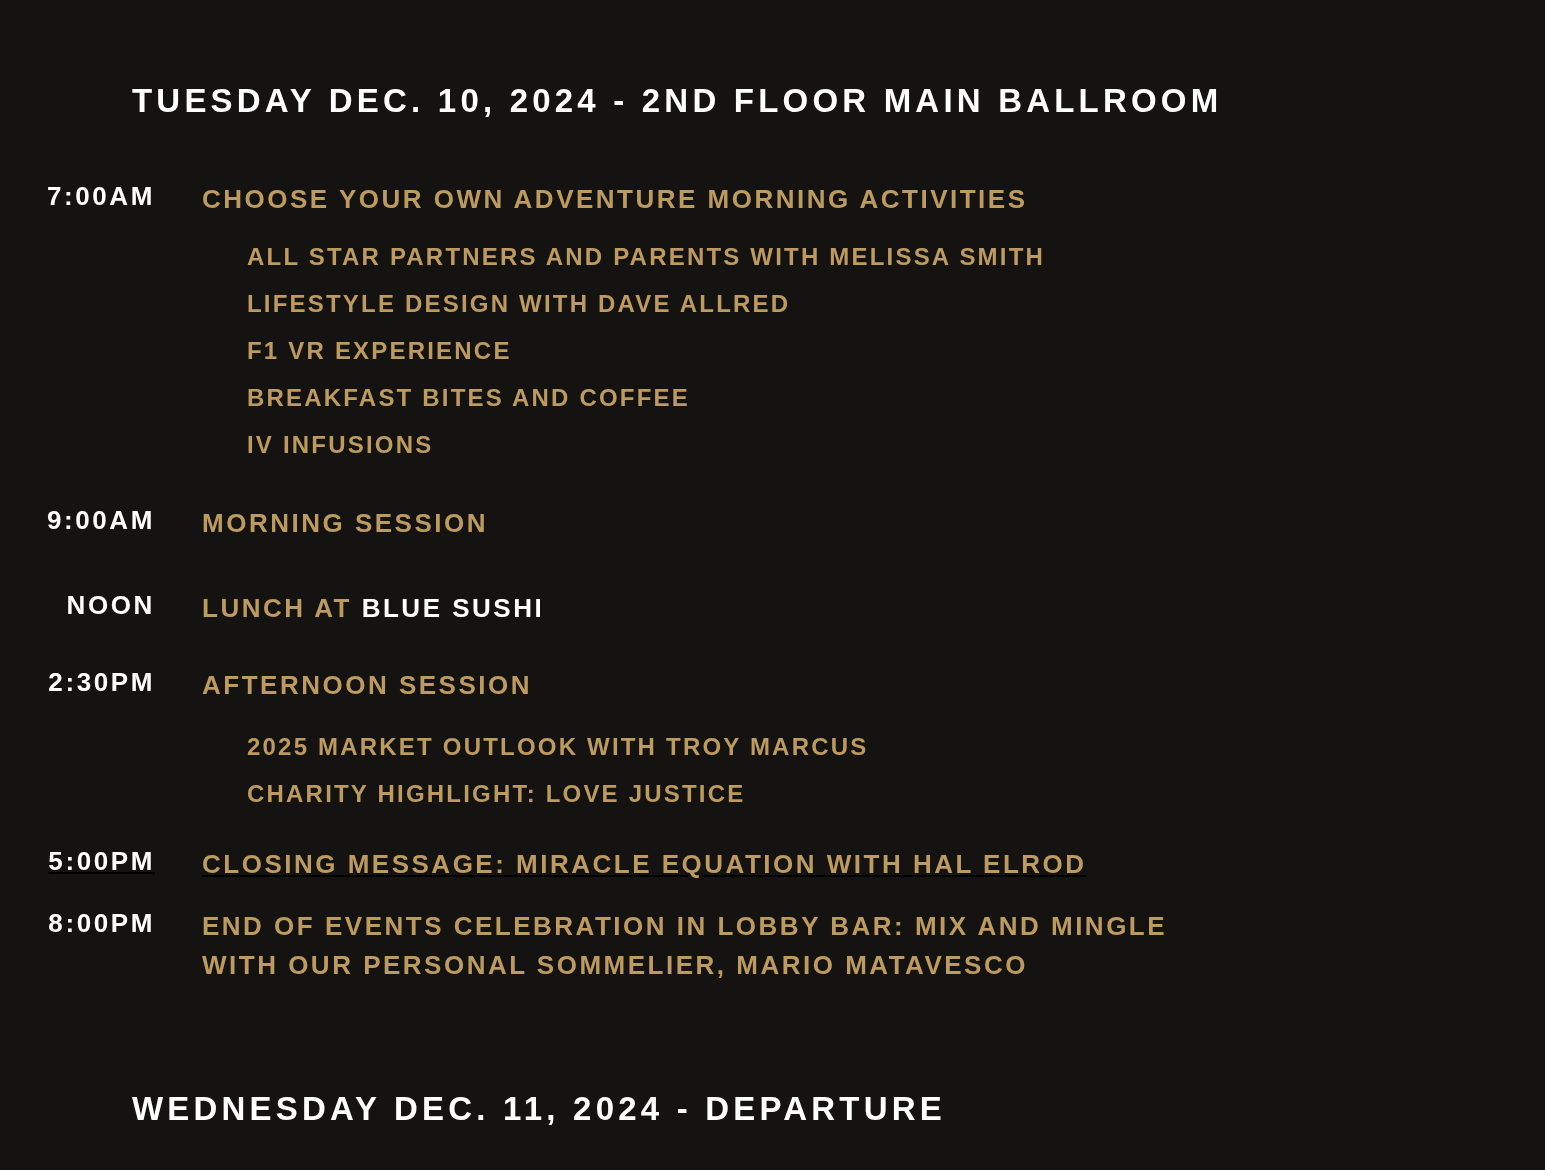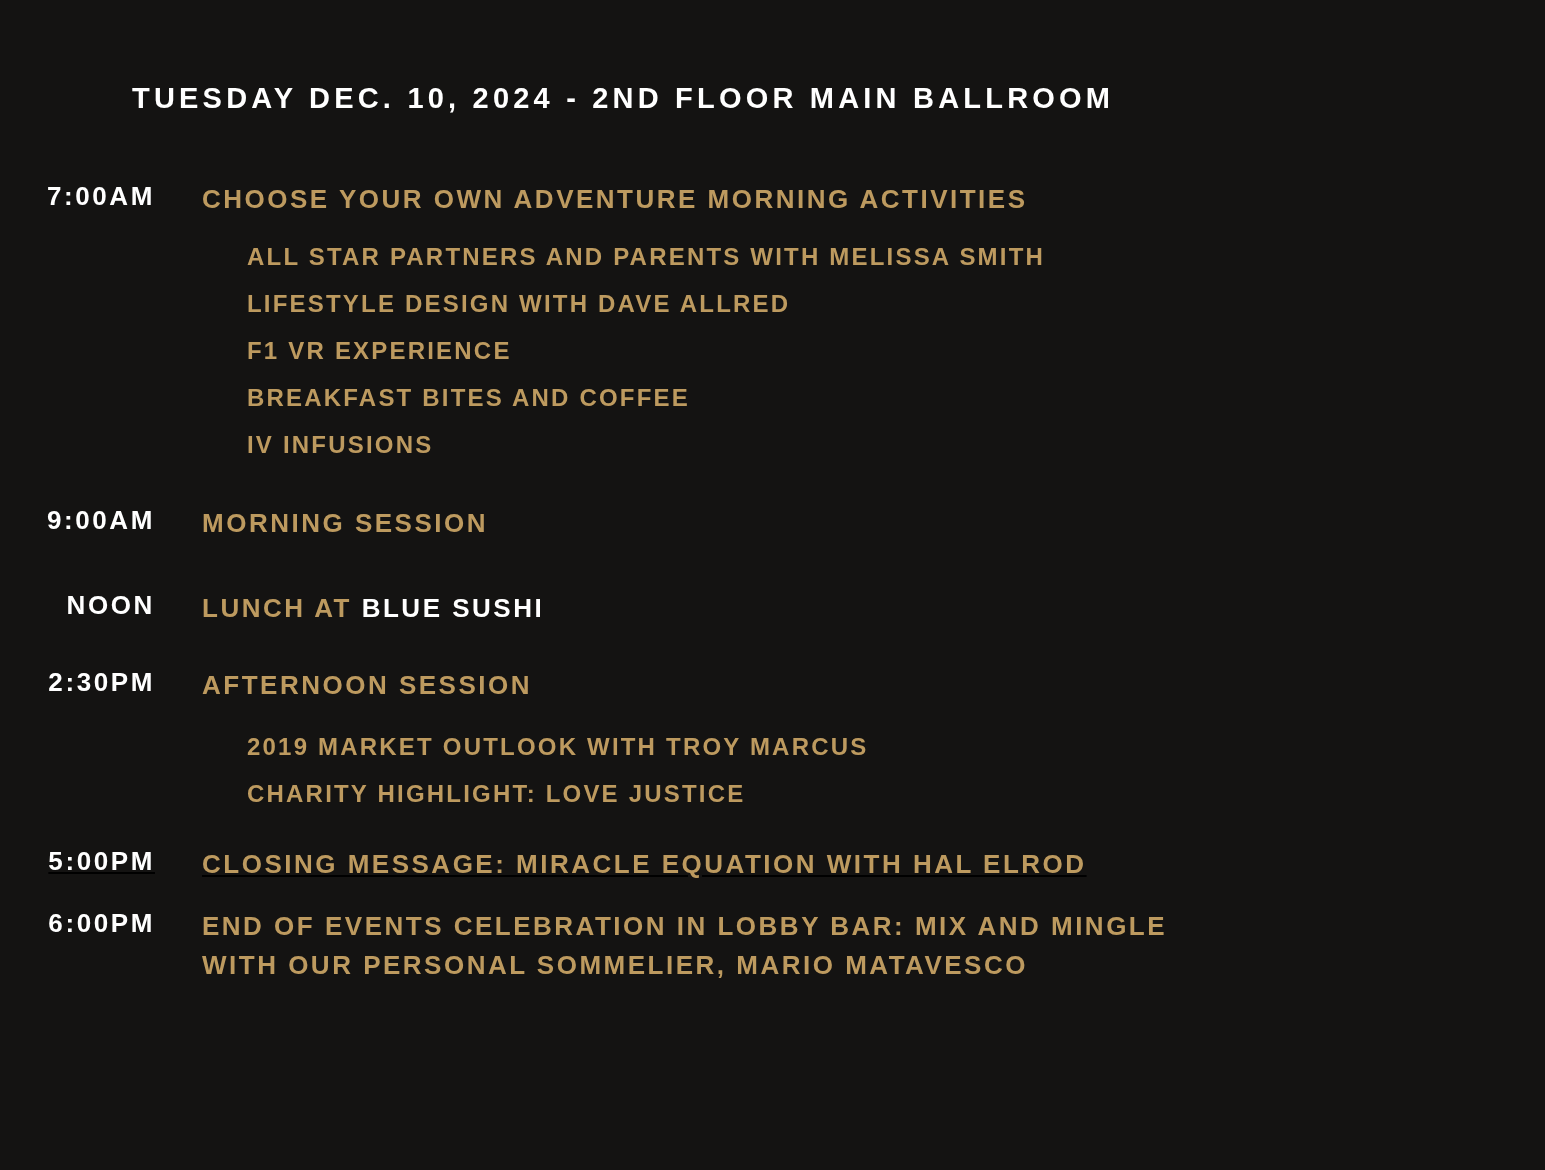--- a/index.html
+++ b/index.html
@@ -20,21 +20,21 @@
     width: 1545px;
     height: 1170px;
     background: #141312;
   }
 
   
   .day-heading {
     position: absolute;
     left: 132px;
     color: #ffffff;
-    font-size: 29px;
+    font-size: 33px;
     font-weight: 700;
     letter-spacing: 4.2px;
     white-space: nowrap;
   }
   .day-heading.top { top: 82px; }
   .day-heading.bottom { top: 1090px; }
 
   
   .schedule {
     position: absolute;
@@ -143,36 +143,37 @@
       <div class="block-body">
         <div class="title"><span>LUNCH AT </span><span class="white">BLUE SUSHI</span></div>
       </div>
     </div>
 
     <div class="block b3">
       <div class="time">2:30PM</div>
       <div class="block-body">
         <div class="title">AFTERNOON SESSION</div>
         <ul class="sub-list">
-          <li class="sub-item">2019 MARKET OUTLOOK WITH TROY MARCUS</li>
+          <li class="sub-item">2025 MARKET OUTLOOK WITH TROY MARCUS</li>
           <li class="sub-item">CHARITY HIGHLIGHT:  LOVE JUSTICE</li>
         </ul>
       </div>
     </div>
 
     <div class="block b4">
       <div class="time">5:00PM</div>
       <div class="block-body">
         <div class="title">CLOSING MESSAGE: MIRACLE EQUATION WITH HAL ELROD</div>
       </div>
     </div>
 
     <div class="block b5">
-      <div class="time">6:00PM</div>
+      <div class="time">8:00PM</div>
       <div class="block-body">
         <div class="title">END OF EVENTS CELEBRATION IN LOBBY BAR: MIX AND MINGLE WITH OUR PERSONAL SOMMELIER, MARIO MATAVESCO</div>
       </div>
     </div>
 
   </div>
 
+  <div class="day-heading bottom">WEDNESDAY DEC. 11, 2024 - DEPARTURE</div>
 
 </div>
 
 </body></html>

